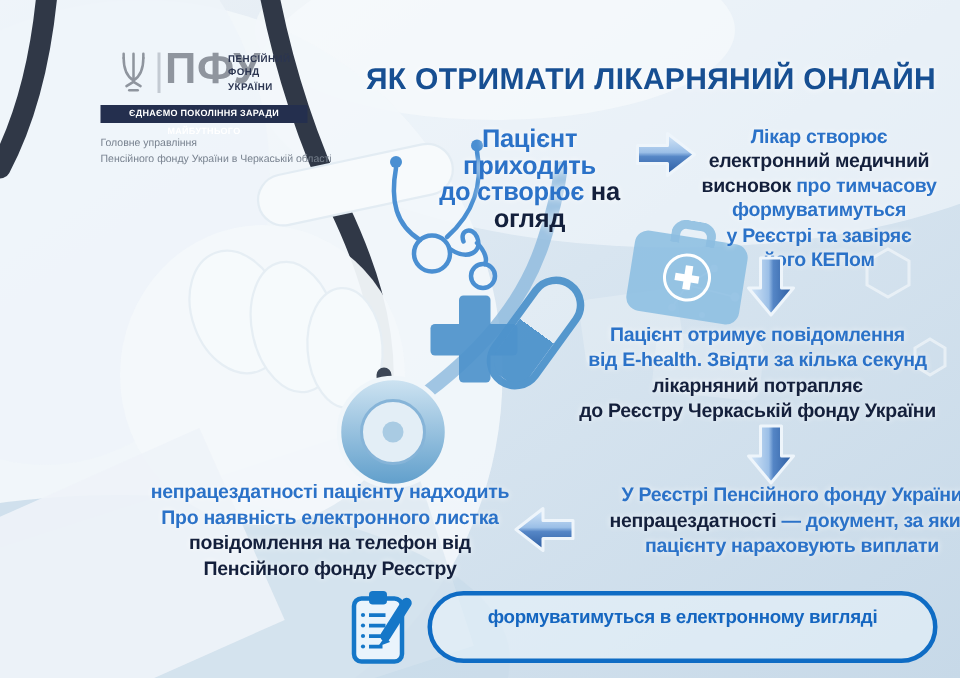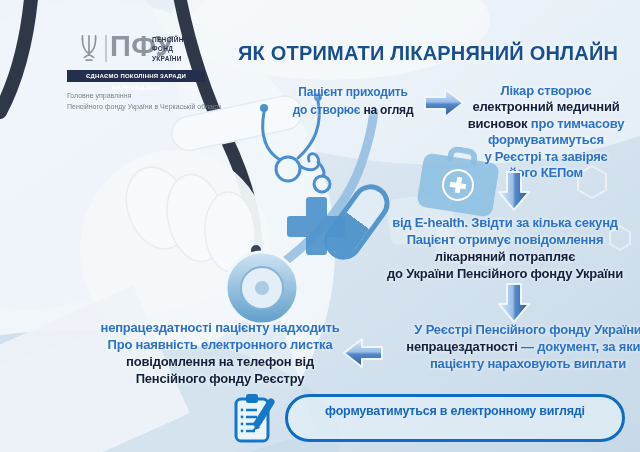--- a/index.html
+++ b/index.html
@@ -7,24 +7,24 @@
     position:relative;width:640px;height:452px;overflow:hidden;
     font-family:"Liberation Sans","DejaVu Sans",sans-serif;
     background:linear-gradient(135deg,#edf2f7 0%,#d9e6f0 45%,#c7d9e8 100%);
   }
   .abs{position:absolute;}
   
   .block{position:absolute;text-align:center;font-weight:700;letter-spacing:-0.2px;
          font-size:13px;line-height:17px;text-shadow:0 0 4px rgba(255,255,255,.85);}
   .t-blue{color:#2b72c8;}
   .t-dark{color:#14203c;}
-  #title{position:absolute;left:238px;top:42px;width:392px;
+  #title{position:absolute;left:238px;top:42px;width:392px;text-align:center;
          font-size:20px;font-weight:700;color:#174f92;letter-spacing:.2px;
          text-shadow:0 0 5px rgba(255,255,255,.9);}
-  #step1{left:280px;top:84px;width:146px;font-size:12px;line-height:17.5px;}
+  #step1{left:280px;top:84px;width:146px;font-size:17px;line-height:17.5px;}
   #step2{left:455px;top:83px;width:182px;line-height:16.4px;}
   #step3{left:372px;top:214px;width:266px;}
   #step4{left:397px;top:321px;width:262px;}
   #step5{left:92px;top:319px;width:256px;}
   
   #banner{position:absolute;left:285px;top:394px;width:340px;height:48px;
           border:3px solid #0f6cc4;border-radius:24px;background:rgba(238,247,253,.5);
           box-sizing:border-box;text-align:center;padding-top:6px;}
   #banner .bl{font-size:12.5px;line-height:16px;font-weight:700;color:#1566c0;letter-spacing:-0.2px;}
   
@@ -198,24 +198,24 @@
       <stop offset="0" stop-color="#d9e9f8"></stop>
           <stop offset=".45" stop-color="#9bbfe7"></stop>
       <stop offset=".55" stop-color="#5586c6"></stop>
           <stop offset="1" stop-color="#2a5a9f"></stop>
     </linearGradient>
       </defs>
     <path d="M10 2 V22 H2 L17 40 L32 22 H24 V2 Z" fill="url(#gD1)" stroke="#eef5fb" stroke-width="2" stroke-linejoin="round"></path>
   </svg>
 
   <div id="step3" class="block">
+    <div class="t-blue">Пацієнт отримує повідомлення</div>
     <div class="t-blue">від E-health. Звідти за кілька секунд</div>
-    <div class="t-blue">Пацієнт отримує повідомлення</div>
     <div class="t-dark">лікарняний потрапляє</div>
-    <div class="t-dark">до України Пенсійного фонду України</div>
+    <div class="t-dark">до Реєстру Черкаській фонду України</div>
   </div>
 
   <svg class="abs" style="left:497px;top:282px;" width="34" height="42" viewBox="0 0 34 42">
     <defs>
         <linearGradient id="gD2" x1="0" y1="0" x2="1" y2="0">
       <stop offset="0" stop-color="#d9e9f8"></stop>
           <stop offset=".45" stop-color="#9bbfe7"></stop>
       <stop offset=".55" stop-color="#5586c6"></stop>
           <stop offset="1" stop-color="#2a5a9f"></stop>
     </linearGradient>

